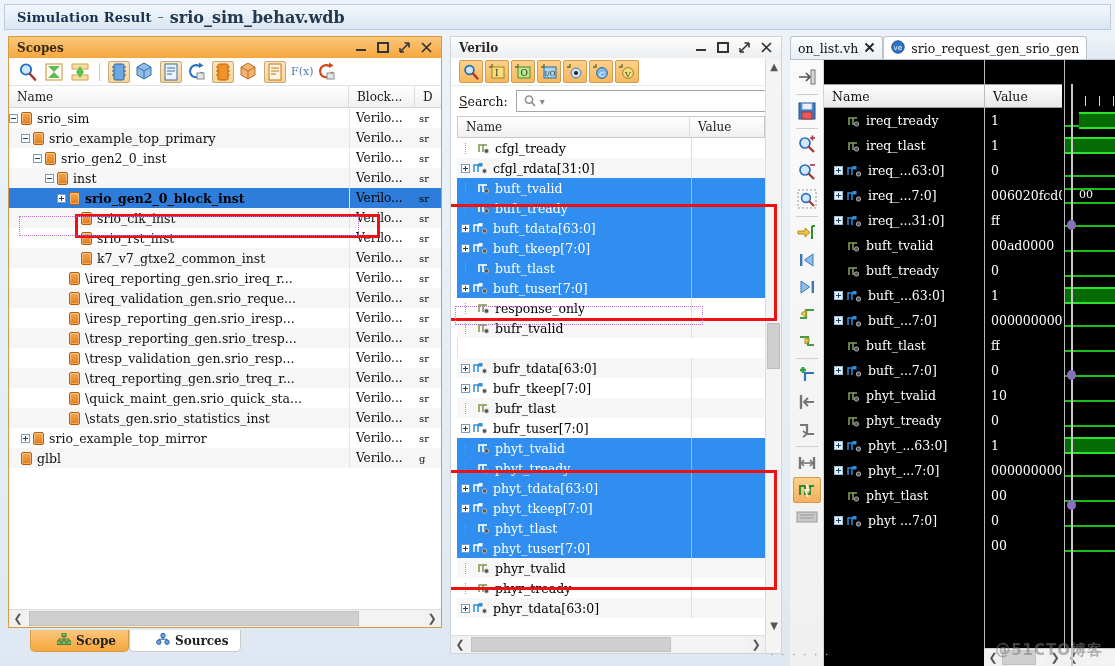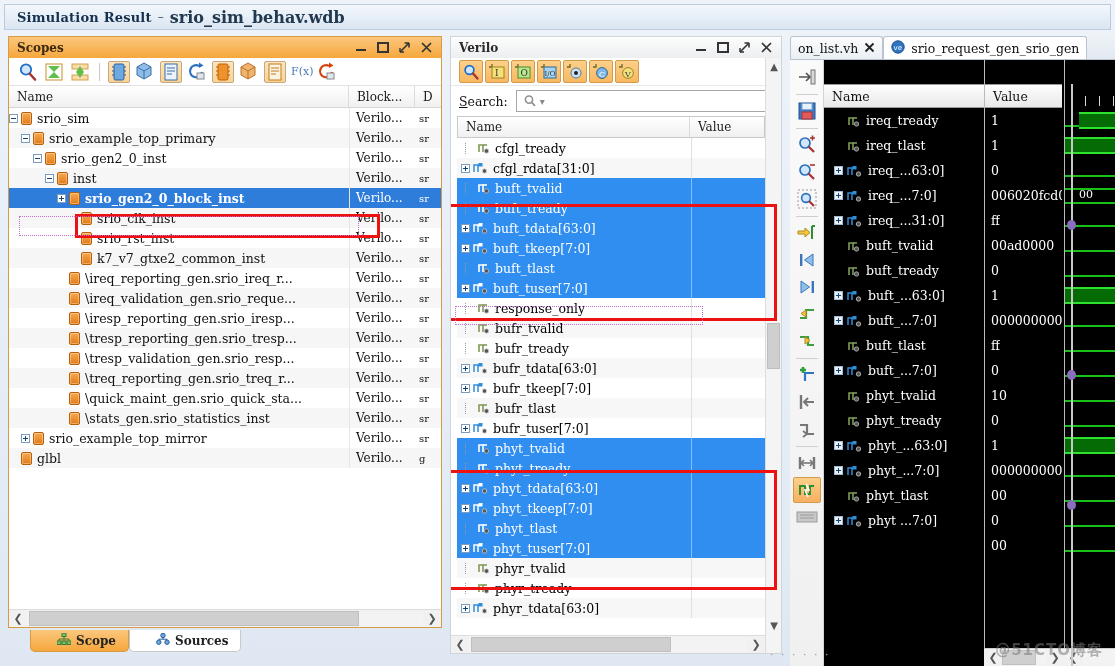--- a/index.html
+++ b/index.html
@@ -87,21 +87,21 @@
     height: 22px; display: flex; align-items: center;
     background: linear-gradient(#ffffff,#f0f0f0);
     border-bottom: 1px solid #d6d6d6;
     font-size: 12px; color: #1a1a1a;
   }
   .col-head .ch { padding-left: 8px; border-right: 1px solid #dcdcdc; height:100%; display:flex; align-items:center;}
 
   .tree { font-size: 12.5px; color: #111; position: relative; }
   .trow { height: 20px; display: flex; align-items: center; position: relative; }
   .trow.alt { background: #f6f6f6; }
-  .trow.sel { background: #2f7ddb; color: #ffffff; }
+  .trow.sel { background: #2f7ddb; color: #000000; }
   .trow .tname { flex: 1; display: flex; align-items: center; overflow: hidden; white-space: nowrap; }
   .trow .tcol { width: 66px; border-left: 1px solid #e6e6e6; padding-left: 6px; height: 100%; display: flex; align-items: center; font-size:12px;}
   .trow .tcol2 { width: 26px; padding-left: 4px; height: 100%; display:flex; align-items:center; font-size:10px; overflow:hidden;}
   .twig { width: 12px; height: 100%; display:inline-block; position: relative; flex: 0 0 12px; }
   .expander {
     width: 9px; height: 9px; border: 1px solid #7a9cbf; background: #fff;
     position: relative; display:inline-block; flex:0 0 9px; margin-right: 3px;
   }
   .expander::before { content:""; position:absolute; left:1px; top:3px; width:5px; height:1px; background:#17446f;}
   .expander.plus::after { content:""; position:absolute; left:3px; top:1px; width:1px; height:5px; background:#17446f;}
@@ -843,29 +843,20 @@
               <span class="sigico"><svg width="13" height="12" viewBox="0 0 13 12">
                   <path d="M2 10 V3 H6 V10" fill="none" stroke="#7f9b55" stroke-width="1.6"></path>
                   <path d="M6 3 H10" fill="none" stroke="#7f9b55" stroke-width="1.6"></path>
                   <circle cx="9.5" cy="9" r="2.2" fill="#555" stroke="#ccc" stroke-width=".7"></circle>
                 </svg></span>
               <span>bufr_tvalid</span>
             </div>
             <div class="oval"></div>
           </div>
           <div class="orow">
-            <div class="oname">
-              <span class="twig" style="border-left:1px dotted #999;height:11px;margin-left:4px;"></span>
-              <span class="sigico"><svg width="13" height="12" viewBox="0 0 13 12">
-                  <path d="M2 10 V3 H6 V10" fill="none" stroke="#7f9b55" stroke-width="1.6"></path>
-                  <path d="M6 3 H10" fill="none" stroke="#7f9b55" stroke-width="1.6"></path>
-                  <circle cx="9.5" cy="9" r="2.2" fill="#555" stroke="#ccc" stroke-width=".7"></circle>
-                </svg></span>
-              <span>bufr_tready</span>
-            </div>
             <div class="oval"></div>
           </div>
           <div class="orow alt">
             <div class="oname">
               <span class="expander plus"></span>
               <span class="busico"><svg width="15" height="12" viewBox="0 0 15 12">
                   <path d="M1 10 V3 H5 V10" fill="none" stroke="#2f8ed8" stroke-width="1.5"></path>
                   <path d="M5 3 H9" fill="none" stroke="#2f8ed8" stroke-width="1.5"></path>
                   <rect x="5.5" y="1" width="4" height="3.5" fill="#2f8ed8"></rect>
                   <circle cx="11.5" cy="9" r="2.2" fill="#555" stroke="#ddd" stroke-width=".7"></circle>

